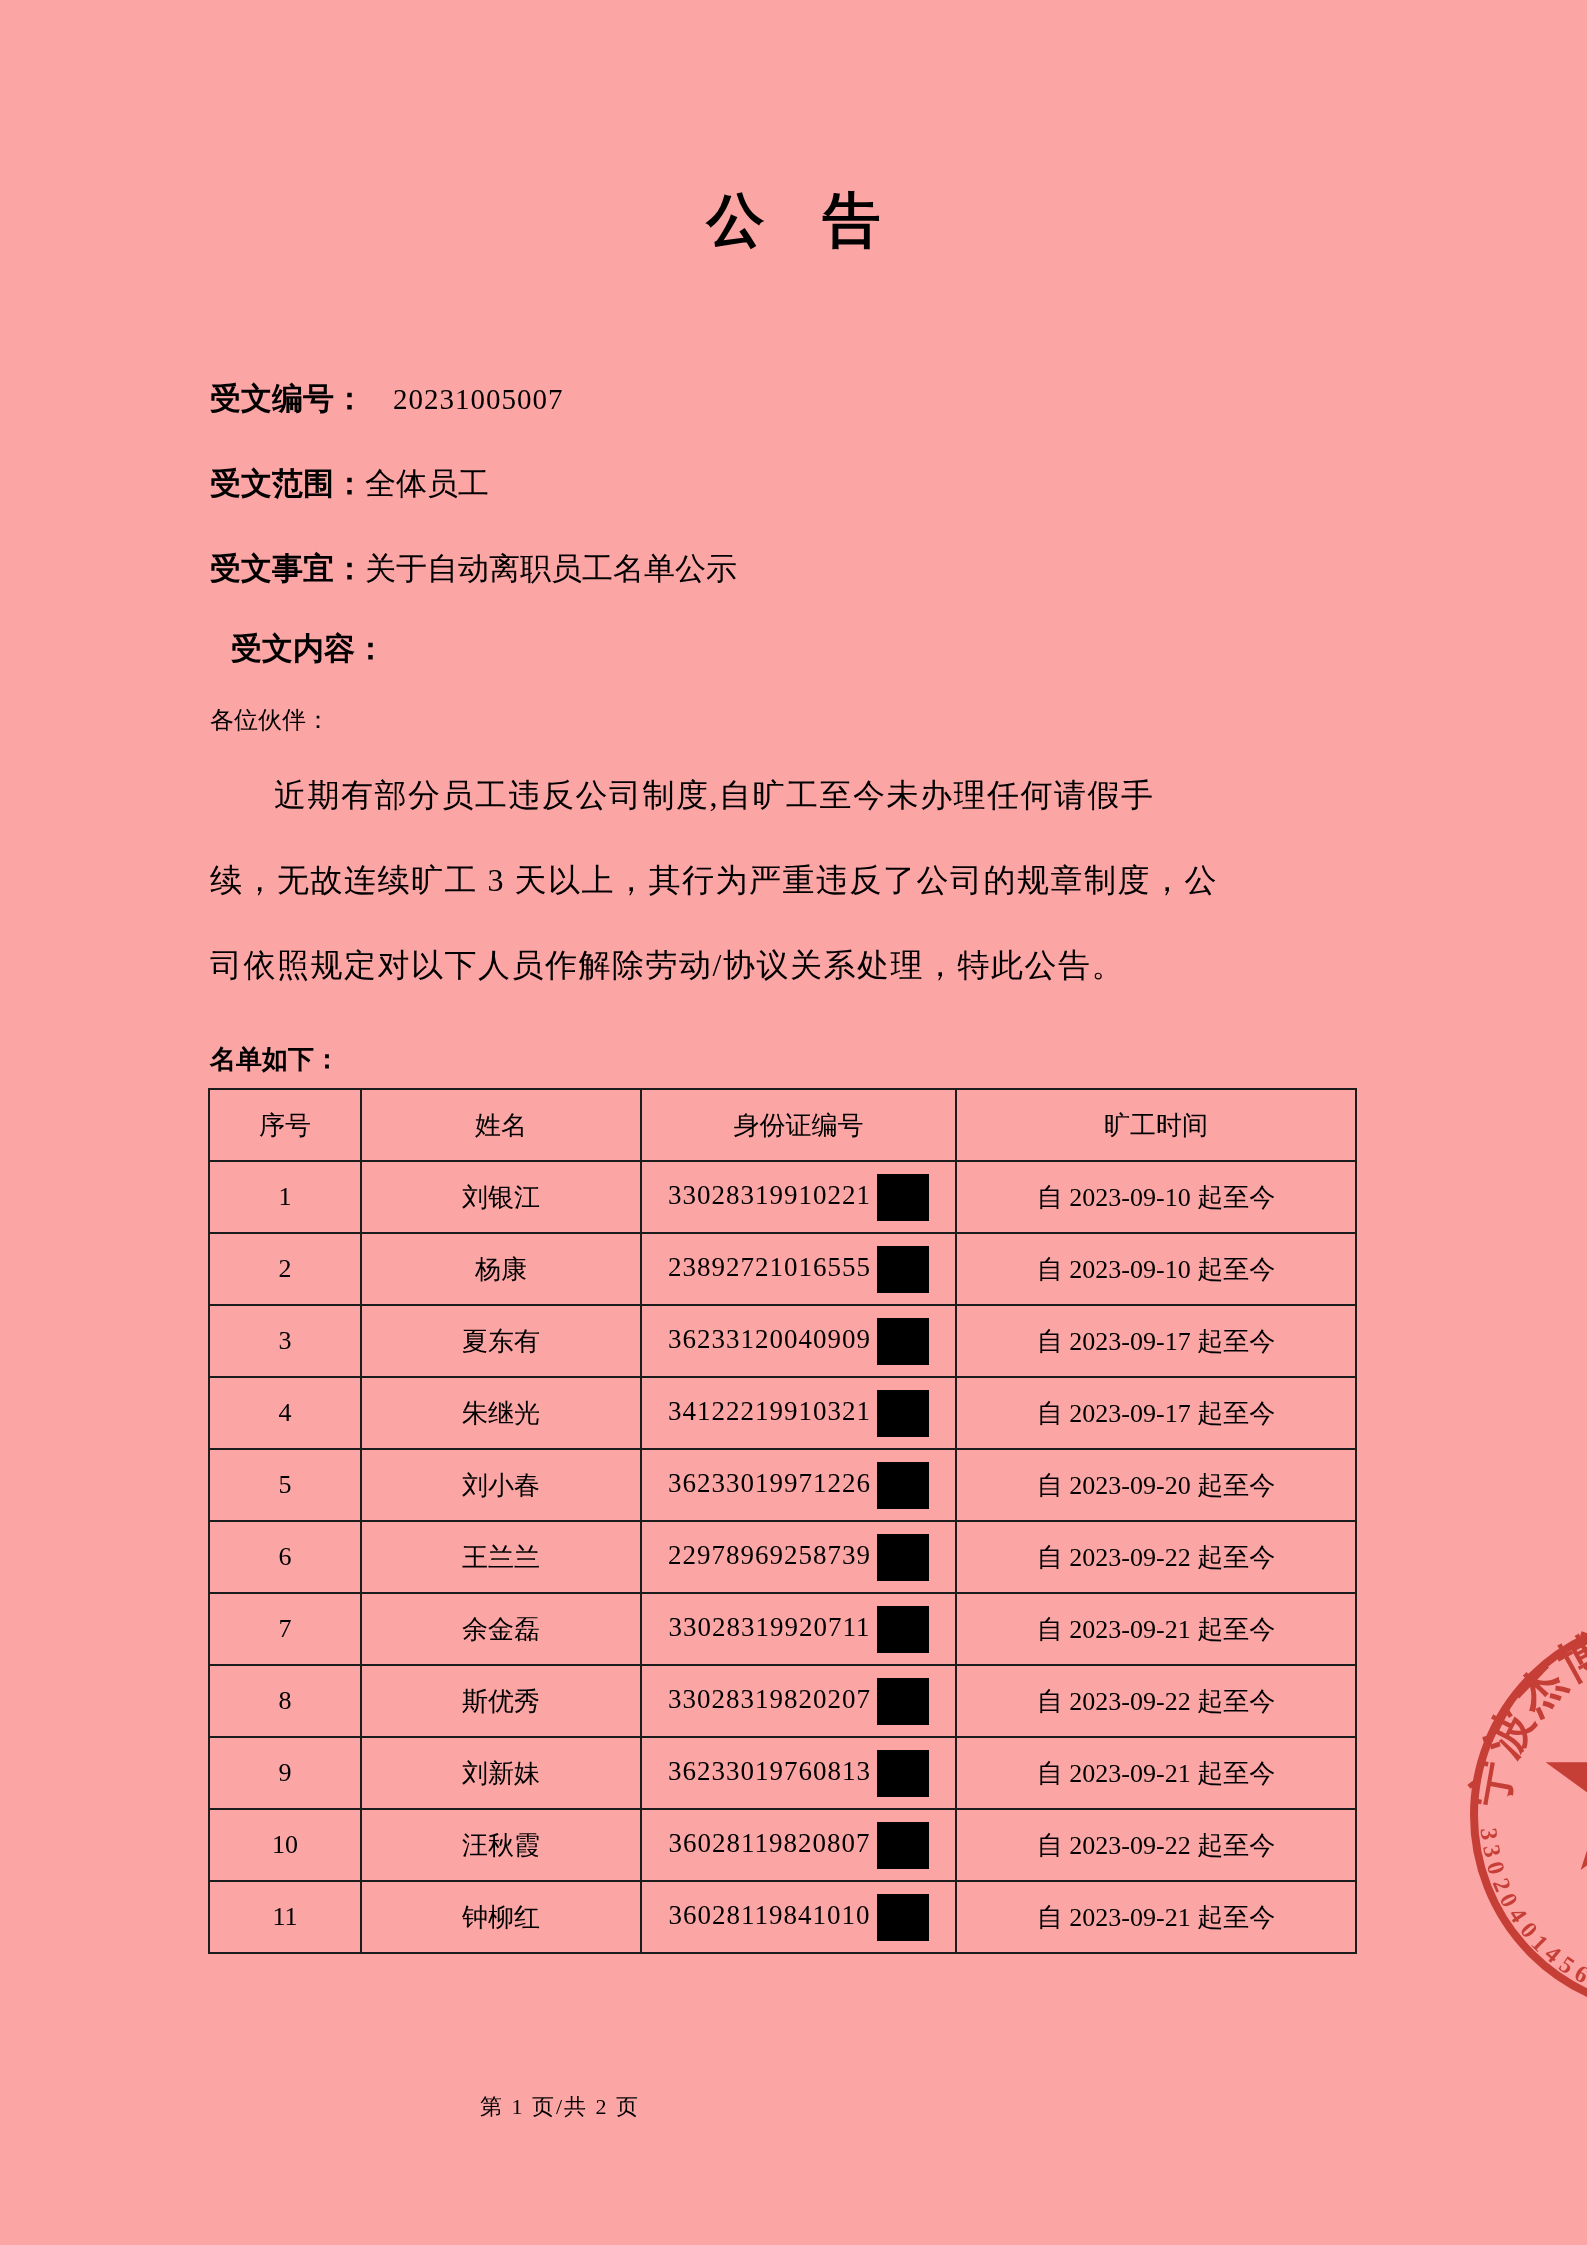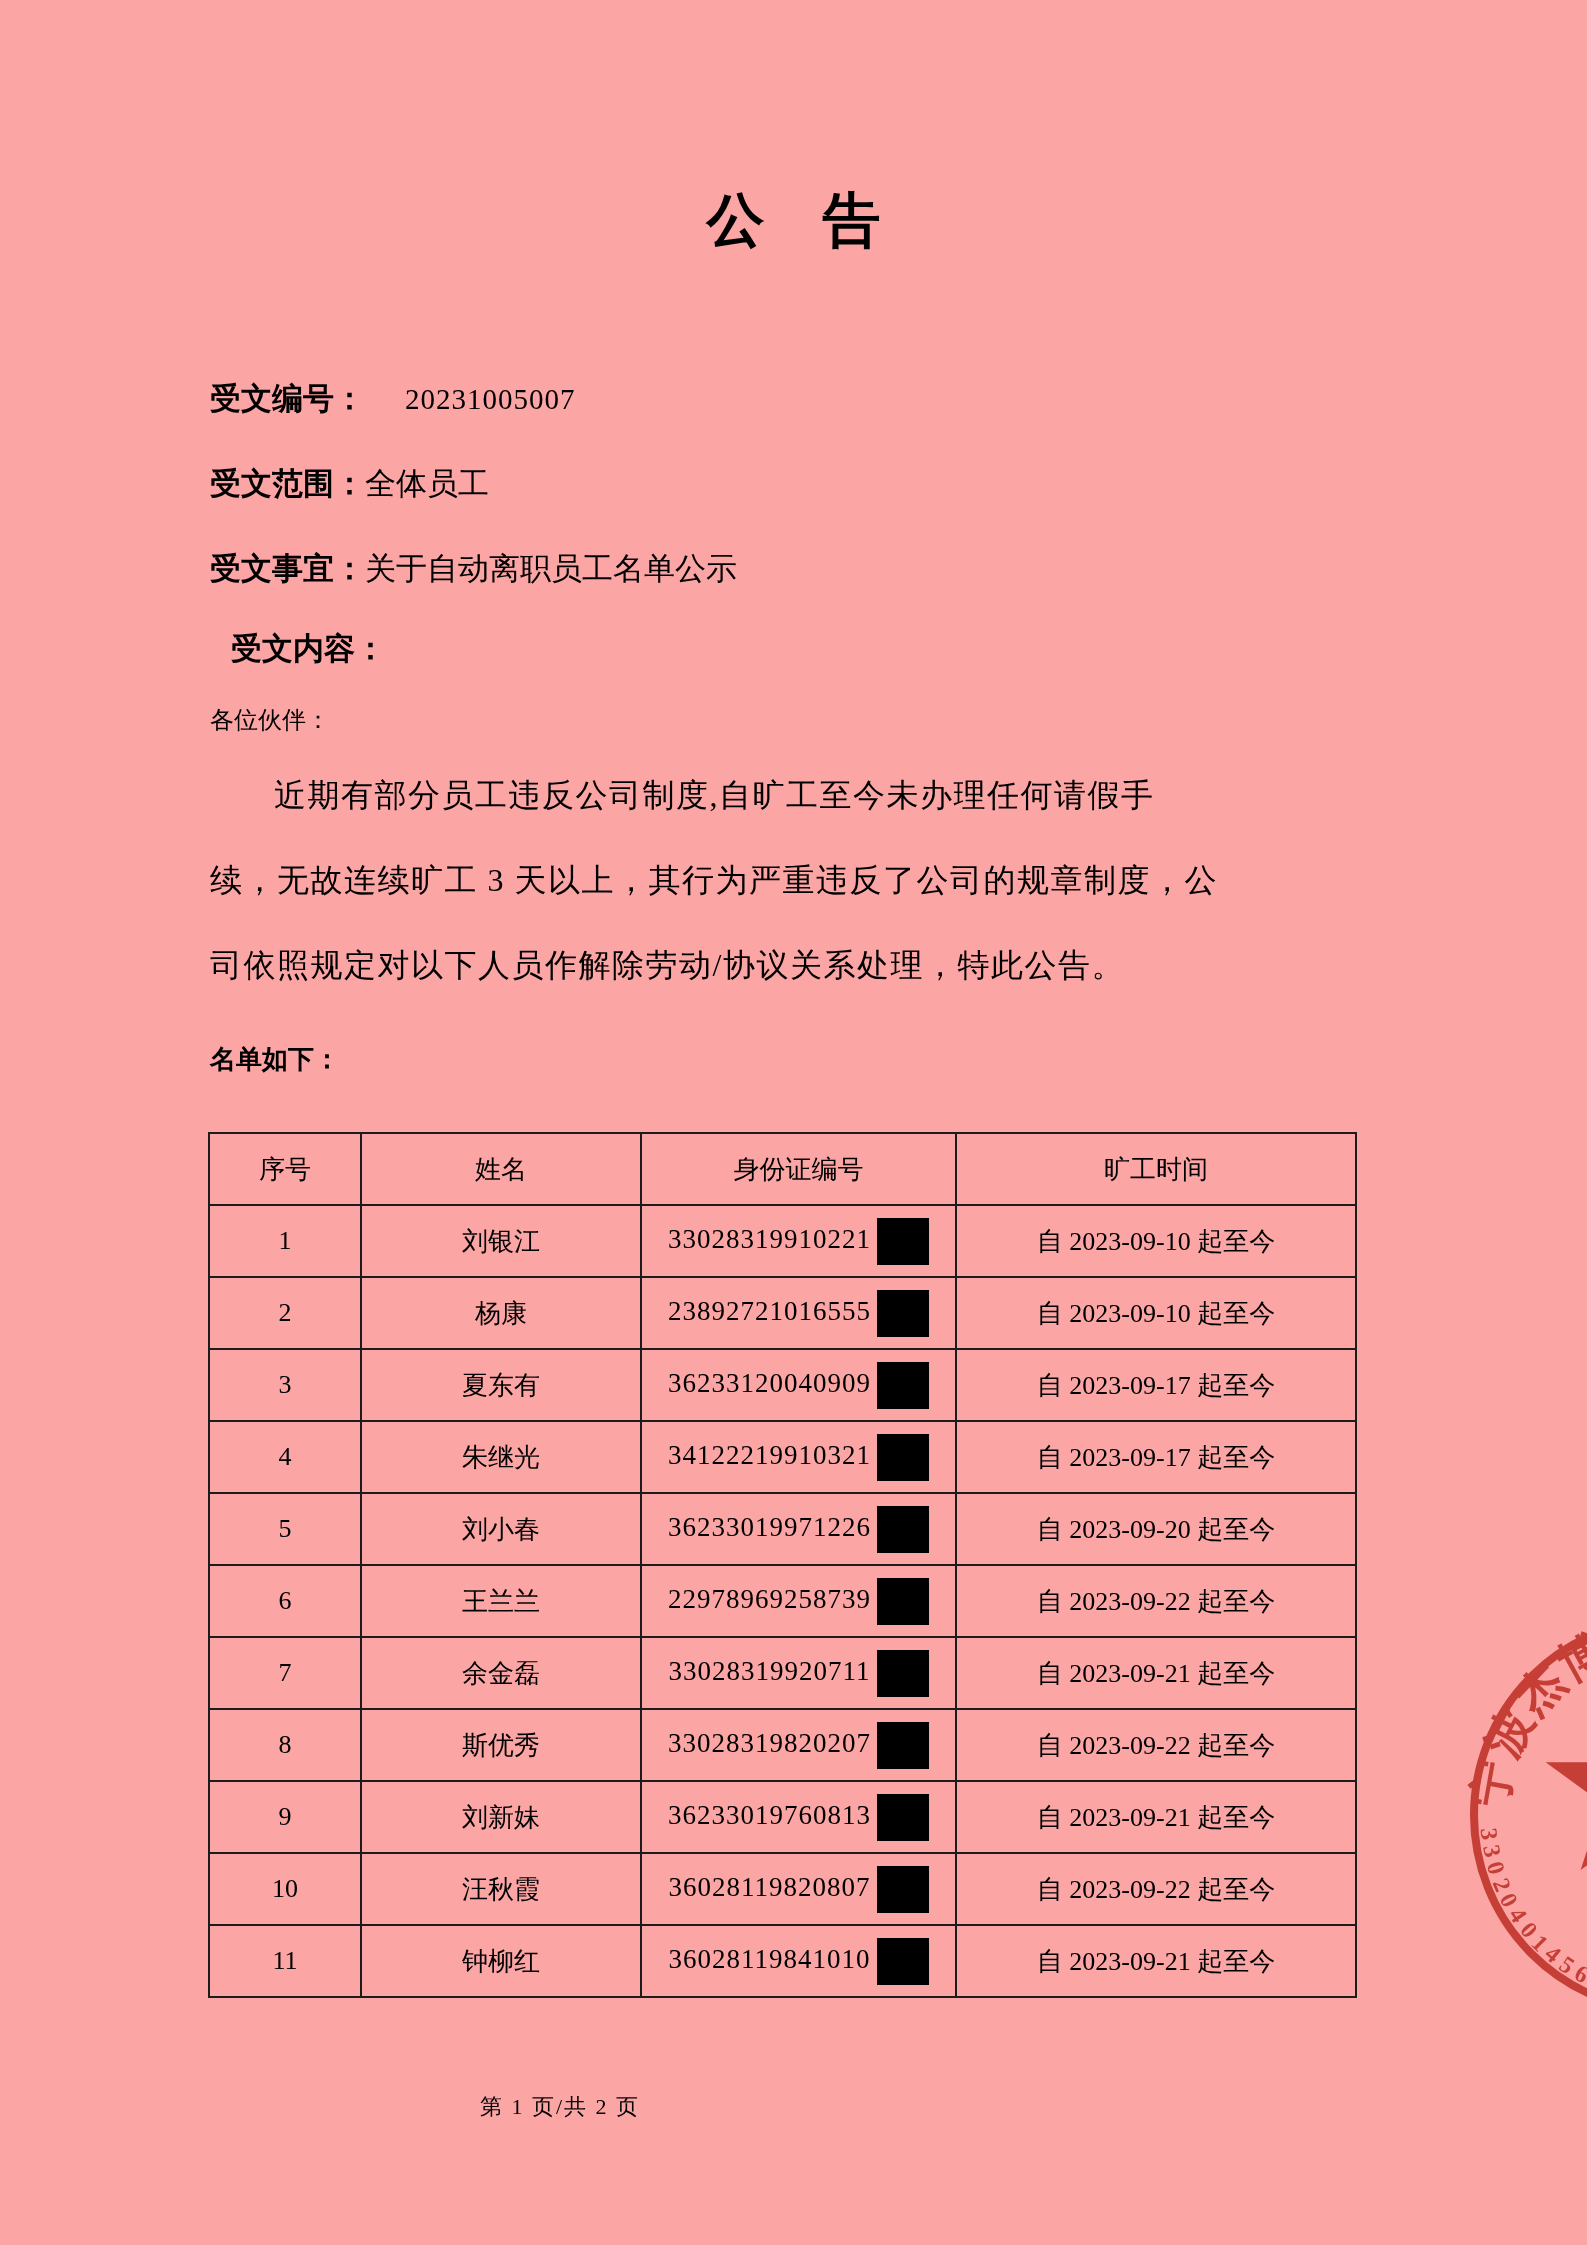--- a/index.html
+++ b/index.html
@@ -8,30 +8,29 @@
     overflow:hidden;font-family:"Liberation Serif","DejaVu Serif",serif;color:#000;
   }
   .abs{position:absolute;}
   #doc-title{
     left:0;top:188px;width:1587px;text-align:center;
     font-size:58px;font-weight:bold;line-height:1.15;
   }
   .field{left:210px;font-size:31px;line-height:42px;white-space:nowrap;}
   .field .label{font-weight:bold;}
   .field .value{font-weight:normal;}
-  .field .value.num{margin-left:40px;font-size:29px;letter-spacing:1px;}
+  .field .value.num{margin-left:28px;font-size:29px;letter-spacing:1px;}
   #field-0{top:378px;} #field-1{top:463px;} #field-2{top:548px;text-align:center;} #field-3{top:628px;margin-left:21px;}
   #salutation{left:210px;top:704px;font-size:24px;}
   .para-line{left:210px;width:1200px;font-size:32px;letter-spacing:1.5px;line-height:40px;white-space:nowrap;}
   #para-0{top:775px;padding-left:64px;} #para-1{top:860px;} #para-2{top:945px;}
   #list-intro{left:210px;top:1042px;font-size:26px;font-weight:bold;}
   table.roster{
     position:absolute;left:208px;top:1088px;border-collapse:collapse;table-layout:fixed;
     font-size:26px;
-    margin-top:44px;
   }
   table.roster th,table.roster td{
     border:2px solid #1c1c1c;text-align:center;vertical-align:middle;
     font-weight:normal;padding:0;height:70px;
   }
   col.c-no{width:152px;} col.c-name{width:280px;} col.c-id{width:315px;} col.c-period{width:400px;}
   td.id-cell{text-align:left;padding-left:58px;white-space:nowrap;font-size:27px;letter-spacing:1px;}
   .redact{display:inline-block;width:52px;height:47px;background:#000;vertical-align:middle;margin-left:6px;}
   td.valign-top{vertical-align:top;padding-top:8px;}
   #page-footer{left:210px;top:2092px;width:700px;text-align:center;font-size:22px;letter-spacing:2px;}

